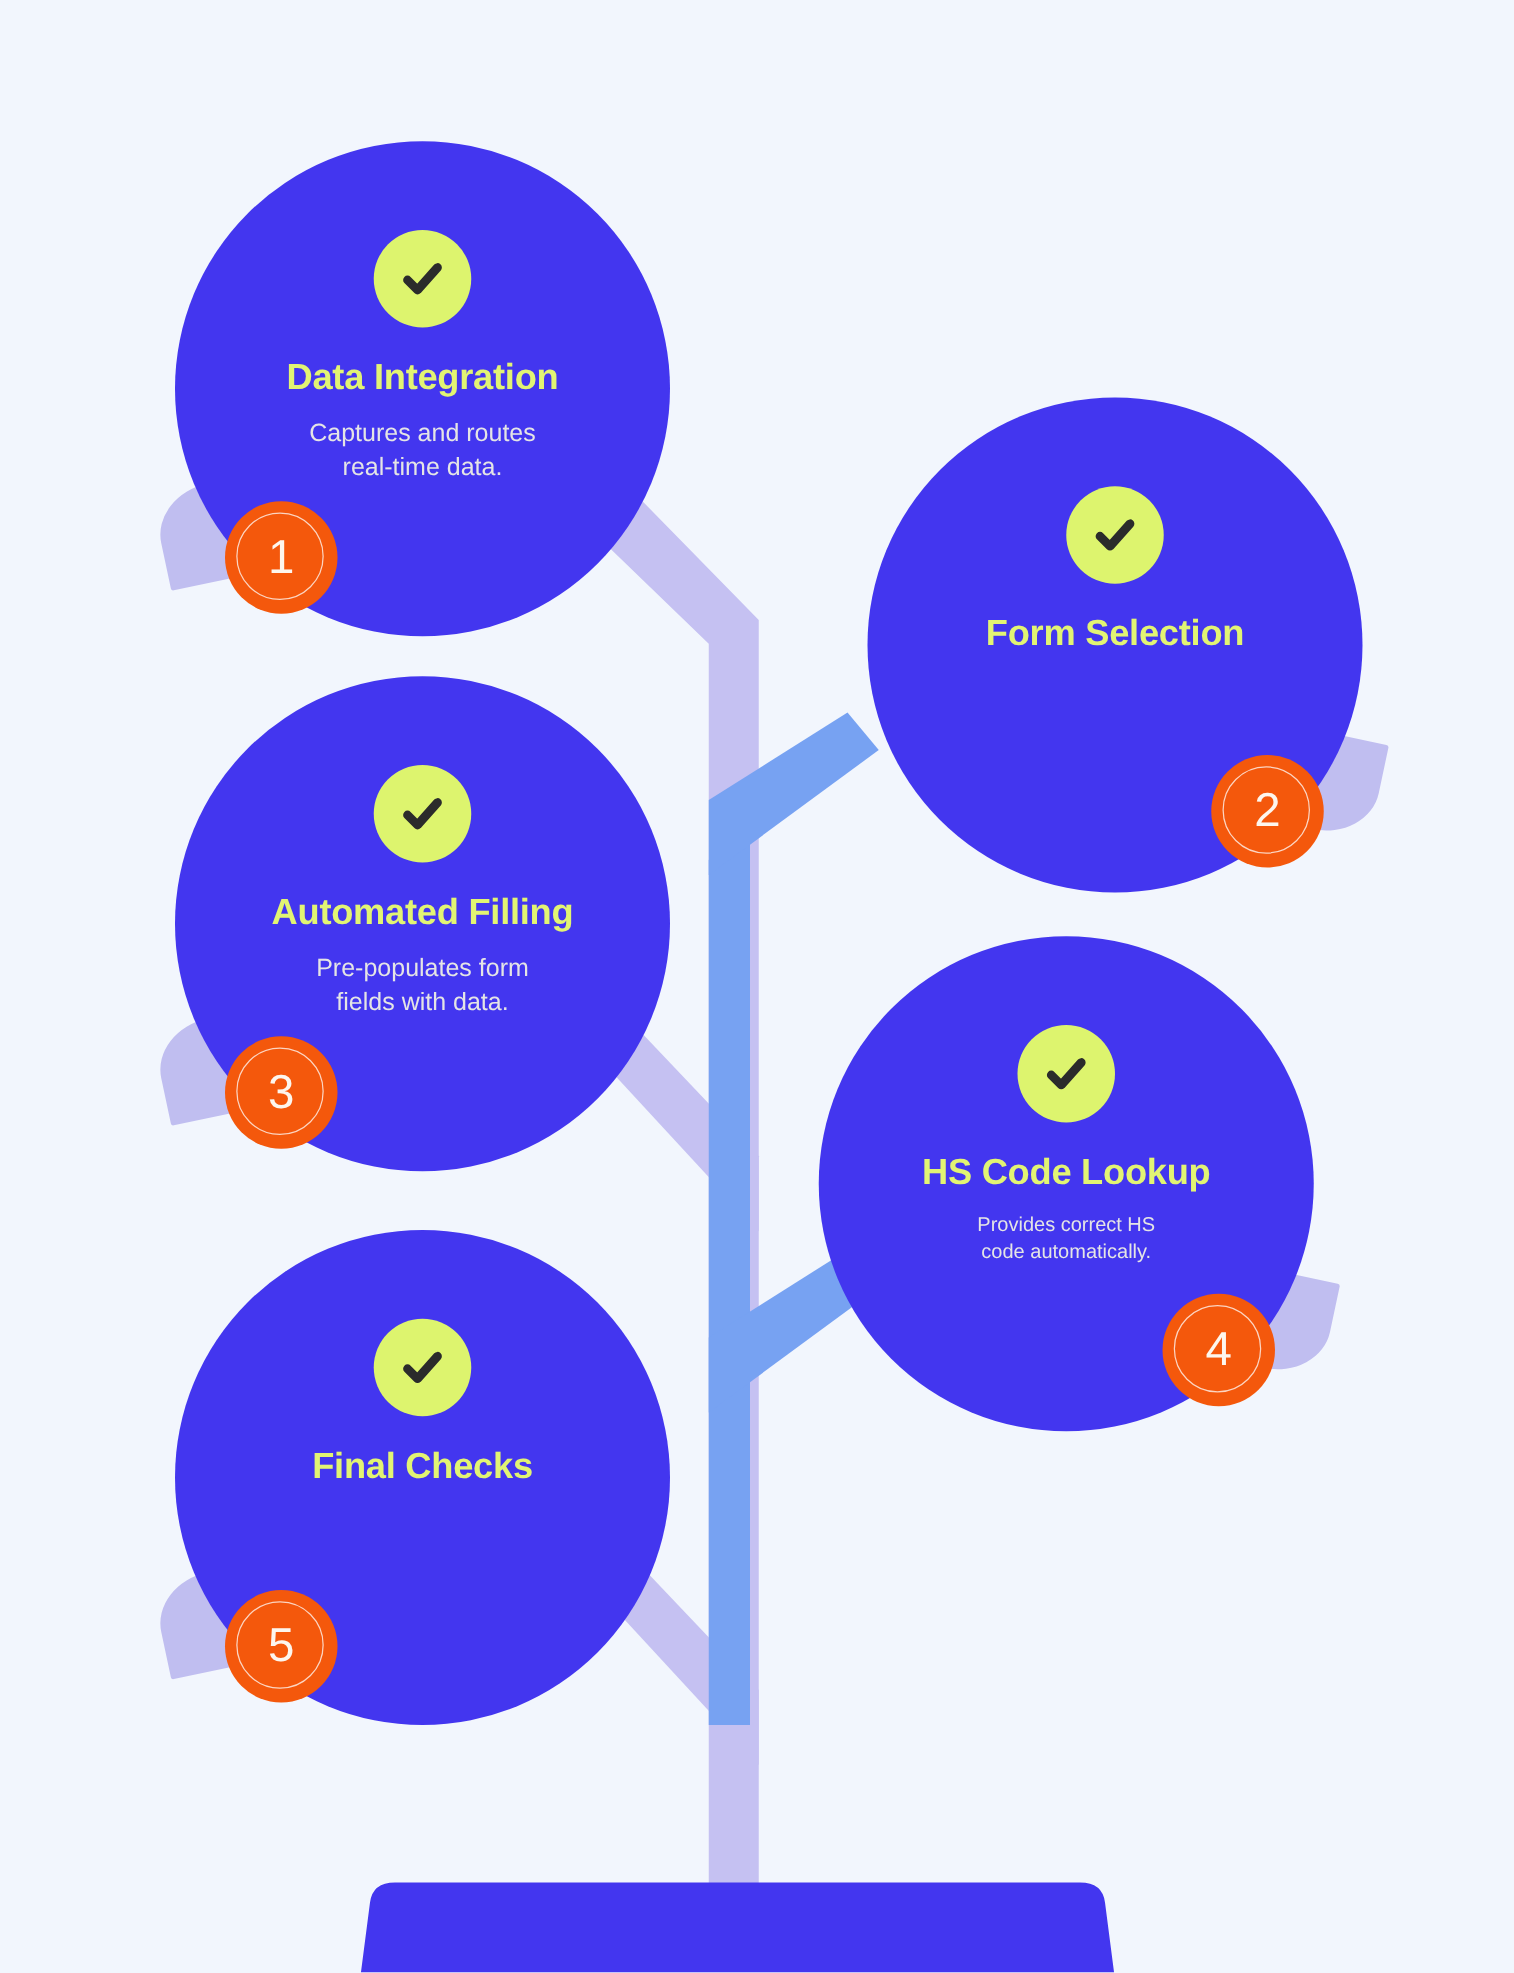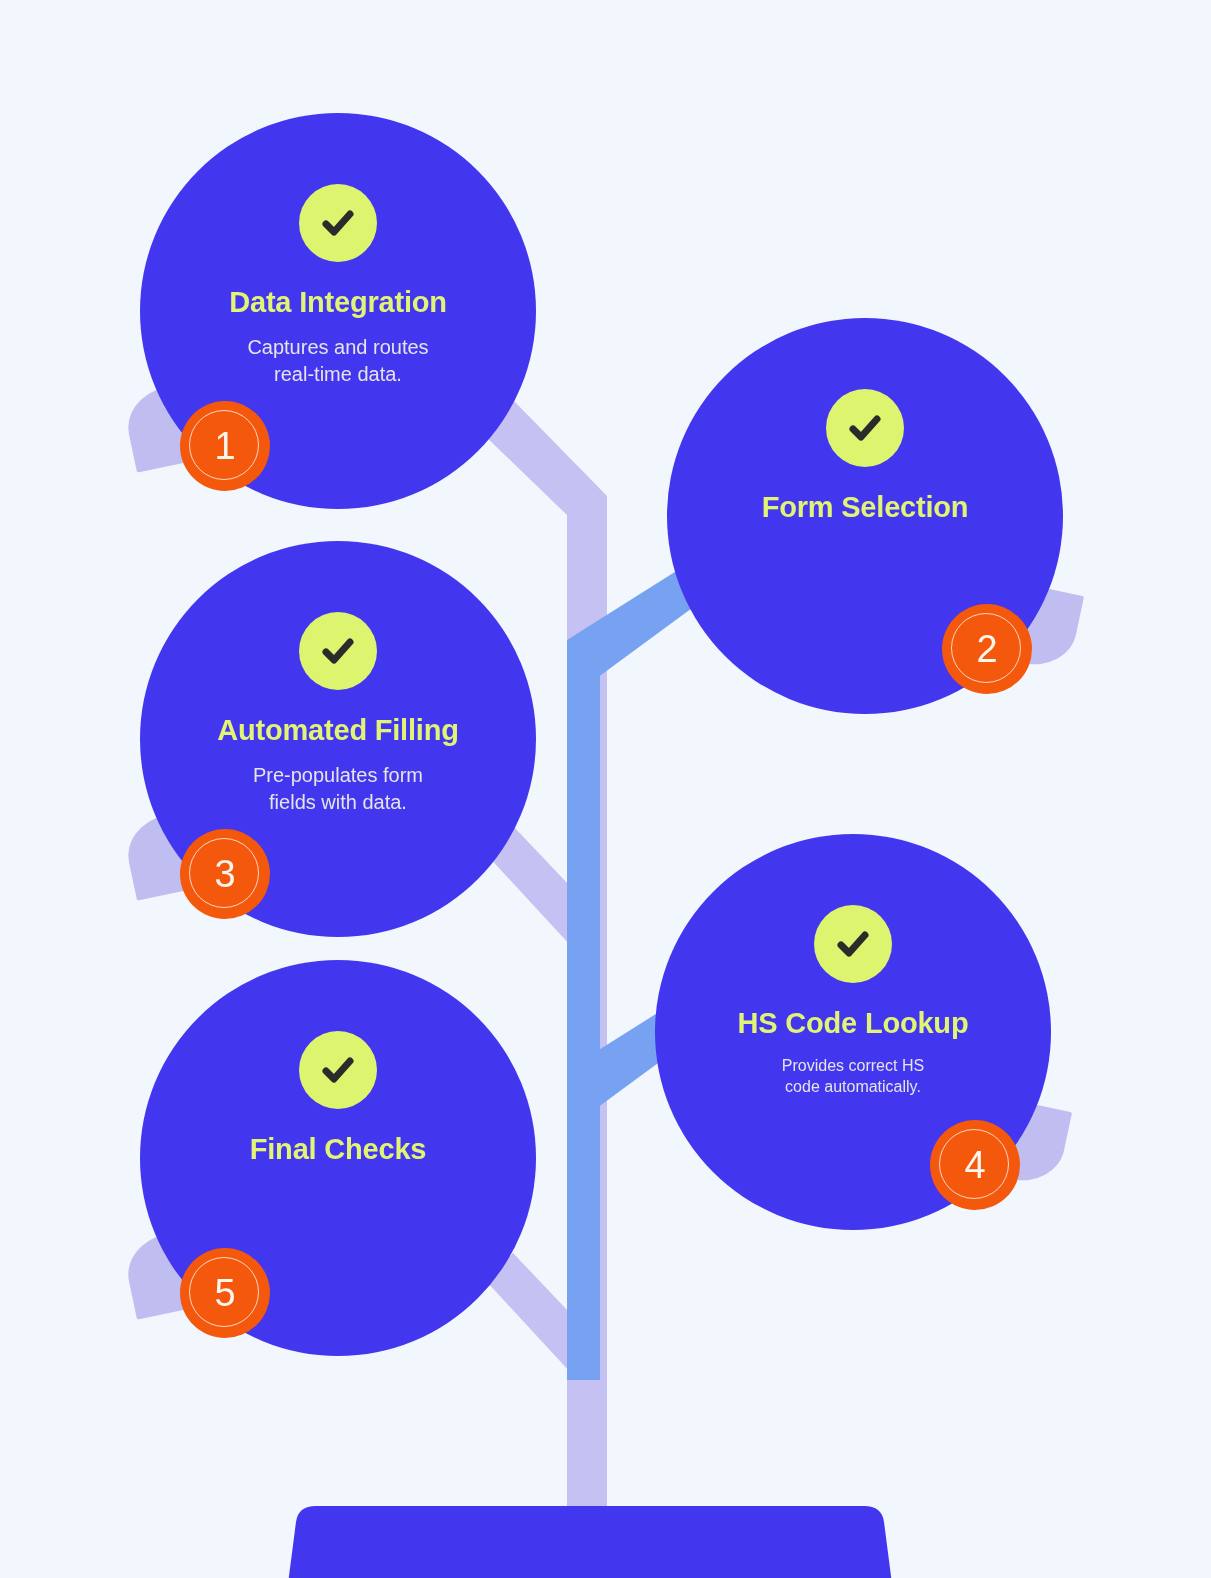--- a/index.html
+++ b/index.html
@@ -142,21 +142,21 @@
       <div class="node-title" style="font-size:29px; margin-top:24px;">Data Integration</div>
       <div class="node-desc" style="font-size:20px; margin-top:15px;">Captures and routes
 real-time data.</div>
     </div>
     <div class="step-badge" style="left:40px; top:288px;">
       <div class="step-ring"></div>
       <span class="step-num">1</span>
     </div>
   </div>
 
-  <div class="node" style="left:667px; top:318px; width:396px; height:396px;">
+  <div class="node" style="left:694px; top:318px; width:396px; height:396px;">
     <div class="leaf leaf-right" style="left:318px; top:268px; width:92px; height:78px; transform:rotate(12deg);"></div>
     <div class="node-circle" style="width:396px; height:396px; padding-top:71px; box-sizing:border-box;">
       <div class="check-badge" style="width:78px; height:78px;">
         <svg width="46" height="46" viewBox="0 0 46 46" aria-hidden="true">
           <path d="M 11,24 L 19,32 L 35,14" fill="none" stroke="#2b2b2b" stroke-width="7" stroke-linecap="round" stroke-linejoin="round"></path>
         </svg>
       </div>
       <div class="node-title" style="font-size:29px; margin-top:24px;">Form Selection</div>
     </div>
     <div class="step-badge" style="left:275px; top:286px;">
@@ -176,39 +176,39 @@
       <div class="node-title" style="font-size:29px; margin-top:24px;">Automated Filling</div>
       <div class="node-desc" style="font-size:20px; margin-top:15px;">Pre-populates form
 fields with data.</div>
     </div>
     <div class="step-badge" style="left:40px; top:288px;">
       <div class="step-ring"></div>
       <span class="step-num">3</span>
     </div>
   </div>
 
-  <div class="node" style="left:655px; top:834px; width:396px; height:396px;">
+  <div class="node" style="left:655px; top:749px; width:396px; height:396px;">
     <div class="leaf leaf-right" style="left:318px; top:268px; width:92px; height:78px; transform:rotate(12deg);"></div>
     <div class="node-circle" style="width:396px; height:396px; padding-top:71px; box-sizing:border-box;">
       <div class="check-badge" style="width:78px; height:78px;">
         <svg width="46" height="46" viewBox="0 0 46 46" aria-hidden="true">
           <path d="M 11,24 L 19,32 L 35,14" fill="none" stroke="#2b2b2b" stroke-width="7" stroke-linecap="round" stroke-linejoin="round"></path>
         </svg>
       </div>
       <div class="node-title" style="font-size:29px; margin-top:24px;">HS Code Lookup</div>
       <div class="node-desc" style="font-size:16px; margin-top:15px;">Provides correct HS
 code automatically.</div>
     </div>
     <div class="step-badge" style="left:275px; top:286px;">
       <div class="step-ring"></div>
       <span class="step-num">4</span>
     </div>
   </div>
 
-  <div class="node" style="left:140px; top:960px; width:396px; height:396px;">
+  <div class="node" style="left:140px; top:984px; width:396px; height:396px;">
     <div class="leaf leaf-left" style="left:-12px; top:273px; width:92px; height:78px; transform:rotate(-12deg);"></div>
     <div class="node-circle" style="width:396px; height:396px; padding-top:71px; box-sizing:border-box;">
       <div class="check-badge" style="width:78px; height:78px;">
         <svg width="46" height="46" viewBox="0 0 46 46" aria-hidden="true">
           <path d="M 11,24 L 19,32 L 35,14" fill="none" stroke="#2b2b2b" stroke-width="7" stroke-linecap="round" stroke-linejoin="round"></path>
         </svg>
       </div>
       <div class="node-title" style="font-size:29px; margin-top:24px;">Final Checks</div>
     </div>
     <div class="step-badge" style="left:40px; top:288px;">

